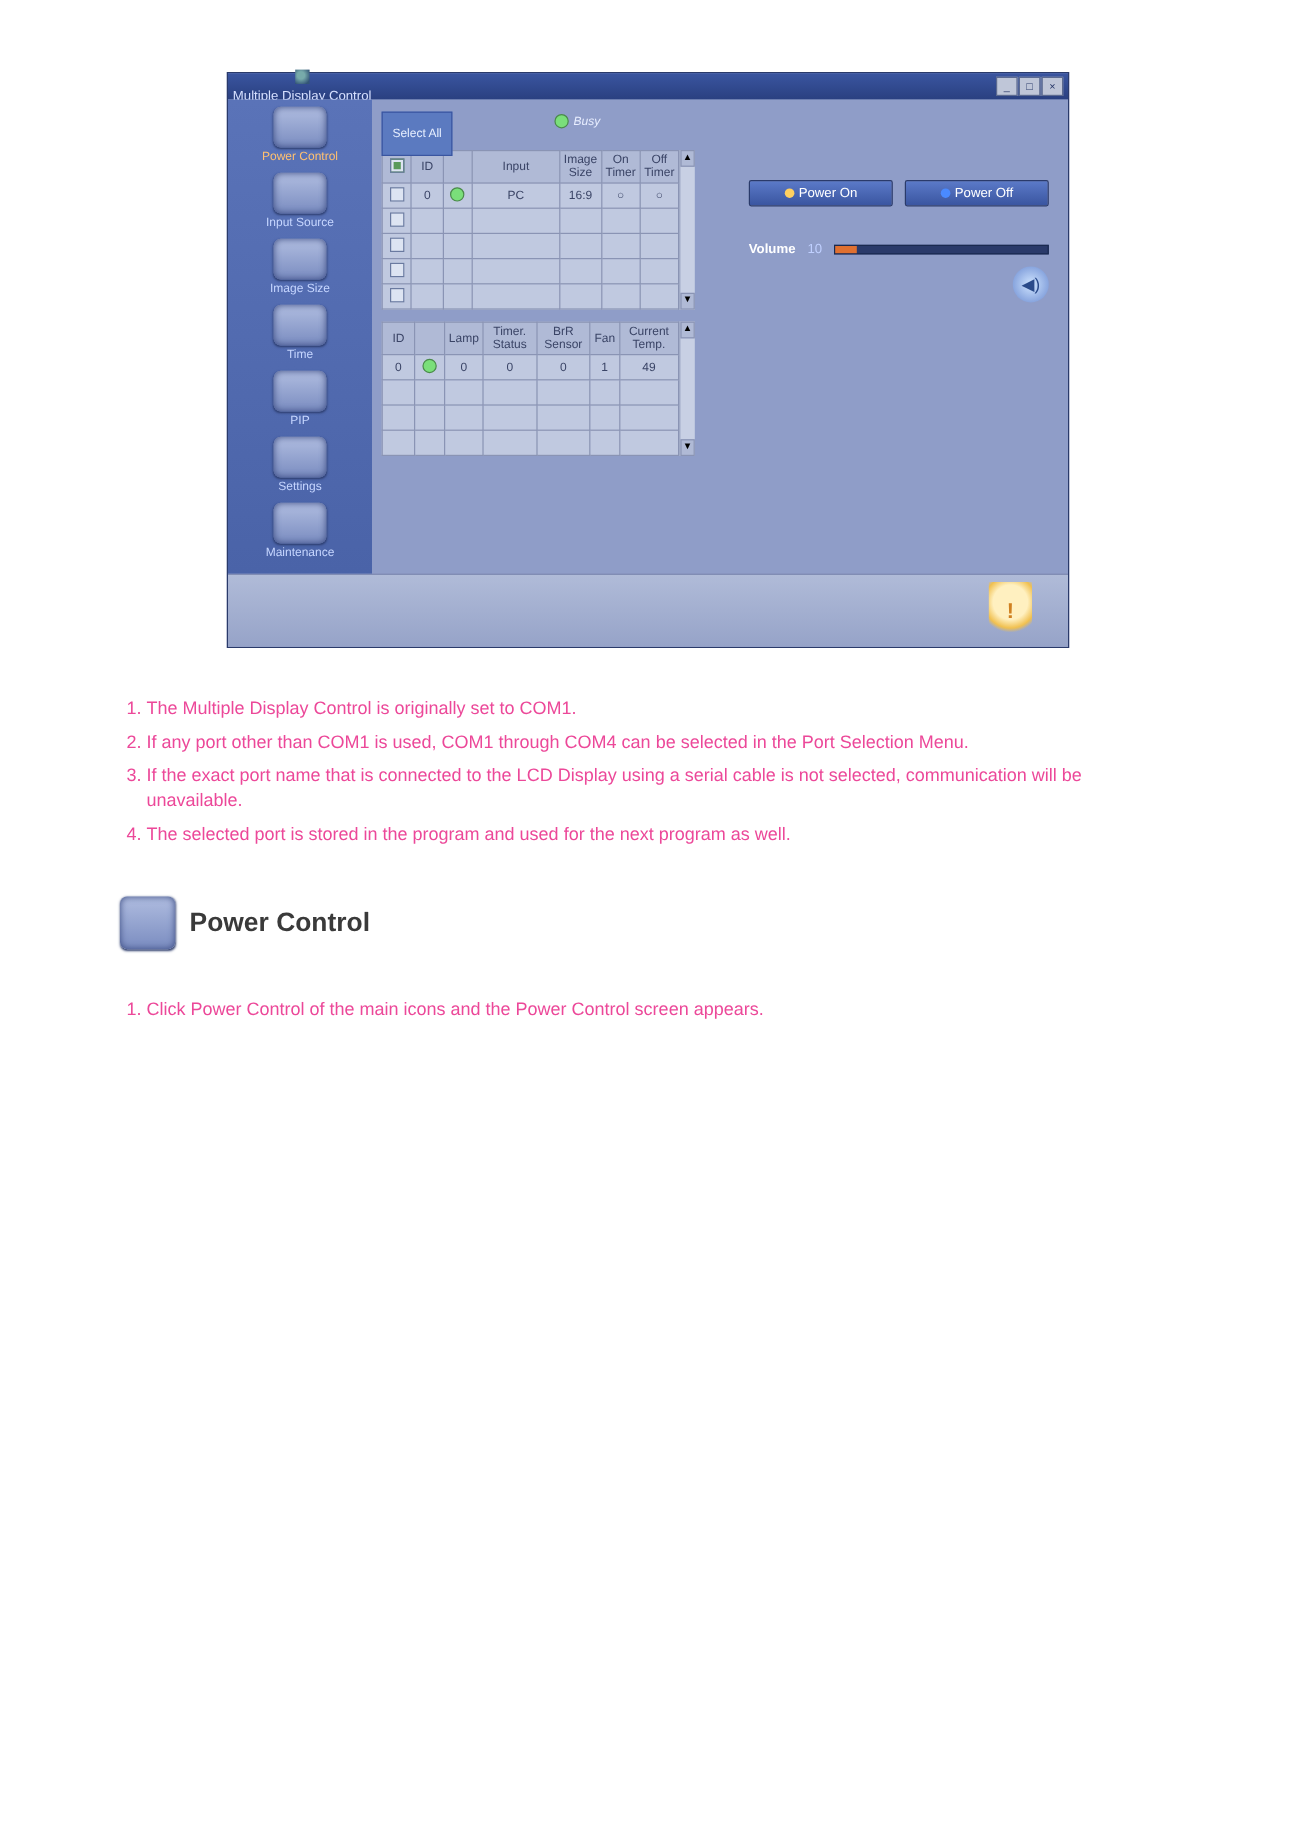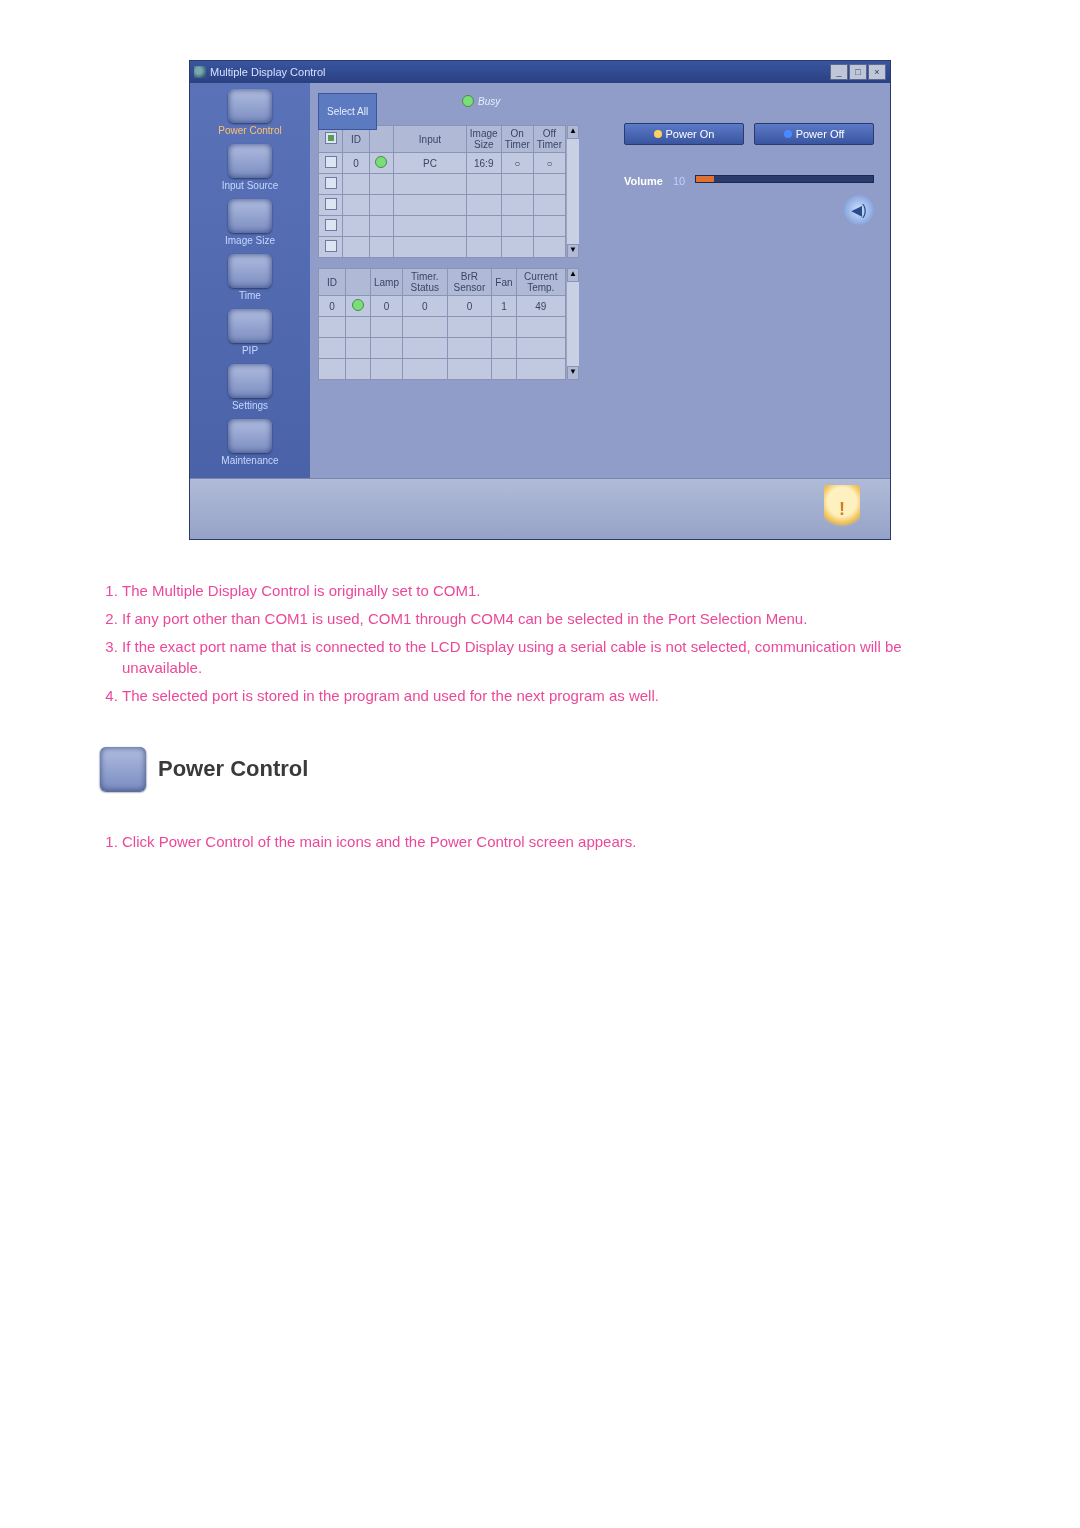--- a/index.html
+++ b/index.html
@@ -21,21 +21,21 @@
   .titlebar {
     background: linear-gradient(#3a55a0, #2a4080);
     color: #d6e0ff;
     font-size: 11px;
     padding: 2px 4px;
     display: flex;
     align-items: center;
     justify-content: space-between;
     height: 18px;
   }
-  .titlebar-left { display:flex; align-items:center; gap:4px; }
+  .titlebar-left { display:flex; align-items:center; gap:4px;flex-direction:column; }
   .tb-icon {
     width: 12px; height: 12px;
     background: radial-gradient(circle at 40% 40%, #7aa 30%, #357 80%);
     display:inline-block;
   }
   .win-controls { display:flex; gap:1px; }
   .win-btn {
     width: 16px; height: 14px;
     background:#bfc6d8;
     border:1px solid #5c6a90;
@@ -195,26 +195,27 @@
     color:#fff;
     font-size:11px;
     text-align:center;
     padding:4px 0;
     border:1px solid #2a3a6a;
     border-radius:2px;
     display:flex;
     align-items:center;
     justify-content:center;
     gap:4px;
+    margin-top:27px;
   }
   .pwr-dot-on { width:8px;height:8px;border-radius:50%;background:#ffd060;}
   .pwr-dot-off{ width:8px;height:8px;border-radius:50%;background:#4a8aff;}
   .volume {
     color:#fff;font-size:11px;font-weight:bold;margin-bottom:4px;
-    display:flex;gap:10px;
+    display:flex;align-items:center;gap:10px;
   }
   .vol-val { color:#c0d0ff; font-weight:normal;}
   .vol-track {
     flex:1; height:6px; background:#2a3a6a;
     position:relative; border:1px solid #1a2a50;
   }
   .vol-fill {
     position:absolute;left:0;top:0;bottom:0;width:10%;
     background:#e07030;
   }

